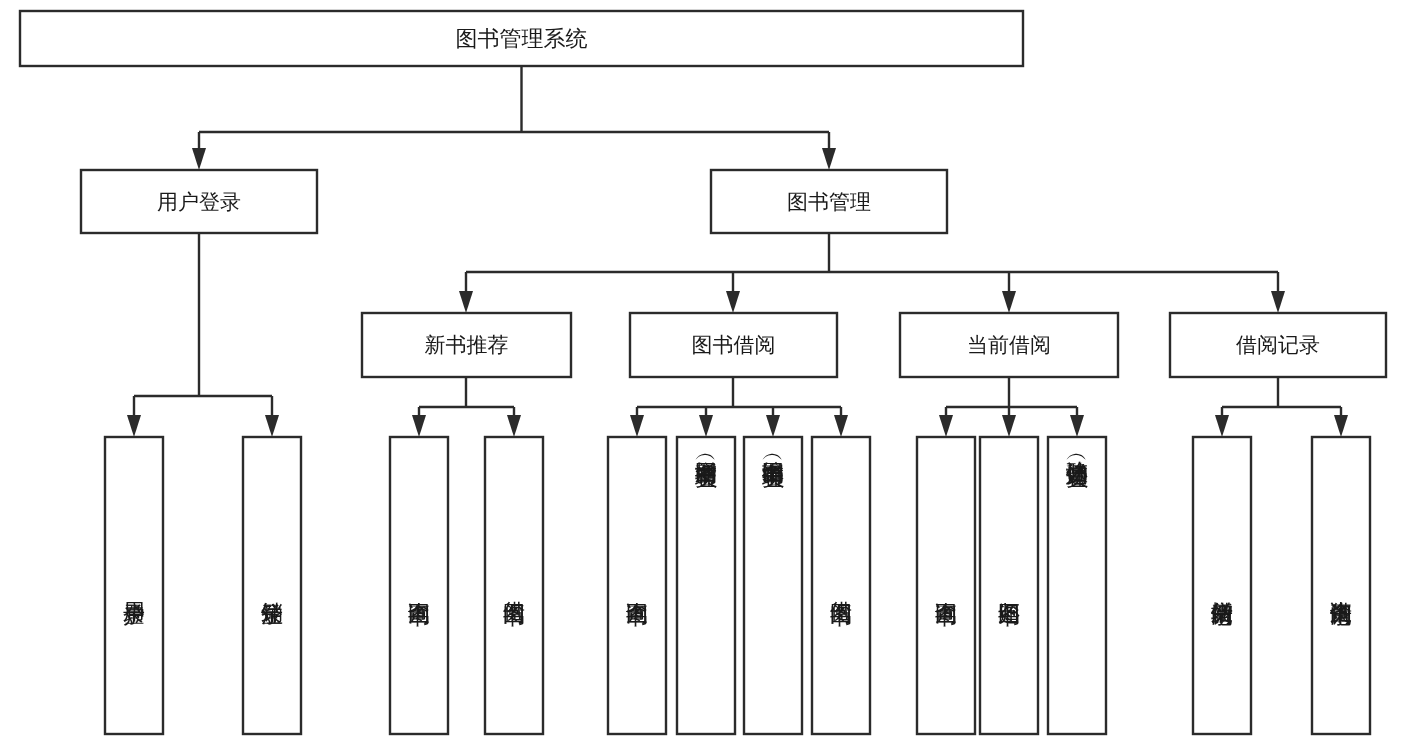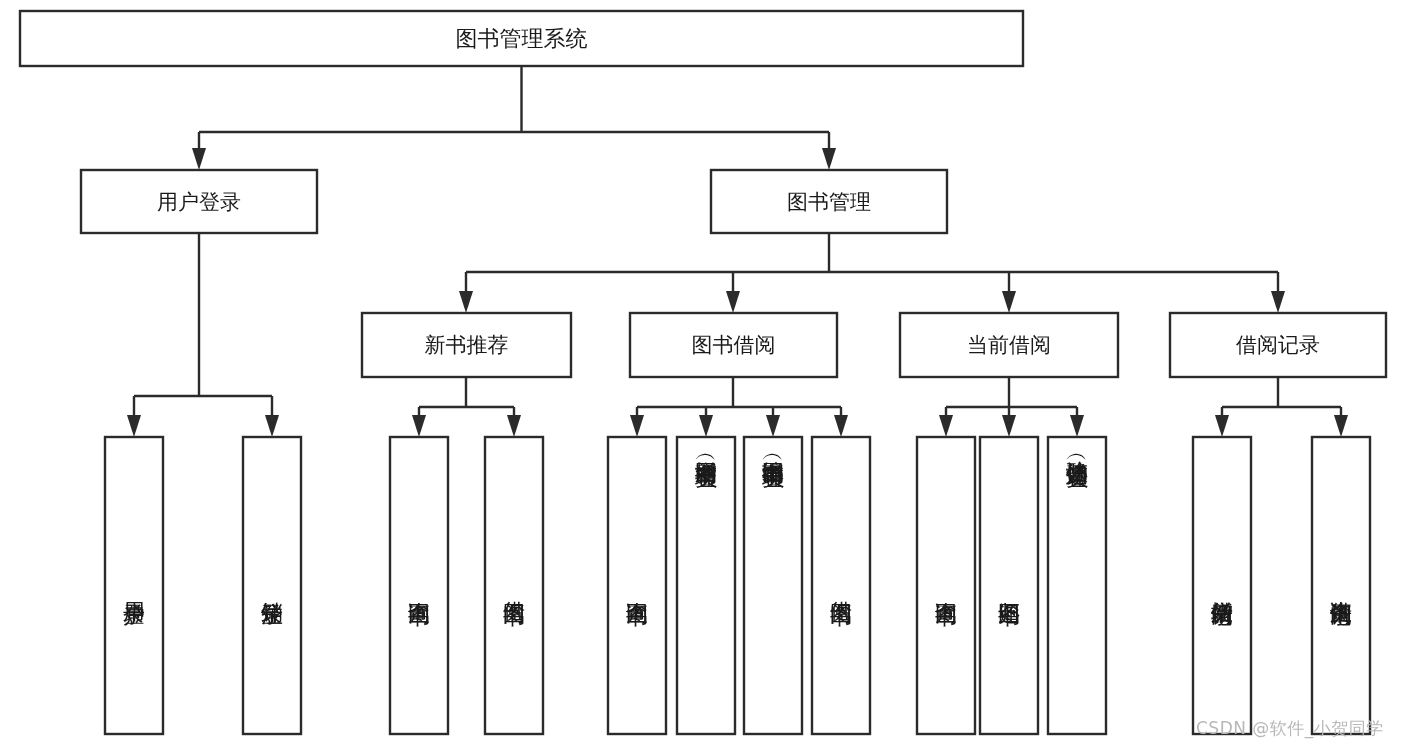--- a/index.html
+++ b/index.html
@@ -230,15 +230,14 @@
   </div>
 
   <div class="leaf-label-wrap" style="left:1193px; top:437px; width:58px; height:297px;">
     <span class="leaf-label">新增借阅记录</span>
   </div>
 
   <div class="leaf-label-wrap" style="left:1312px; top:437px; width:58px; height:297px;">
     <span class="leaf-label">查询借阅记录</span>
   </div>
 
-  <div class="watermark" style="left:1196px; top:717px;">CSDN @软件_小贺同学</div>
 
 </div>
 
 </body></html>

